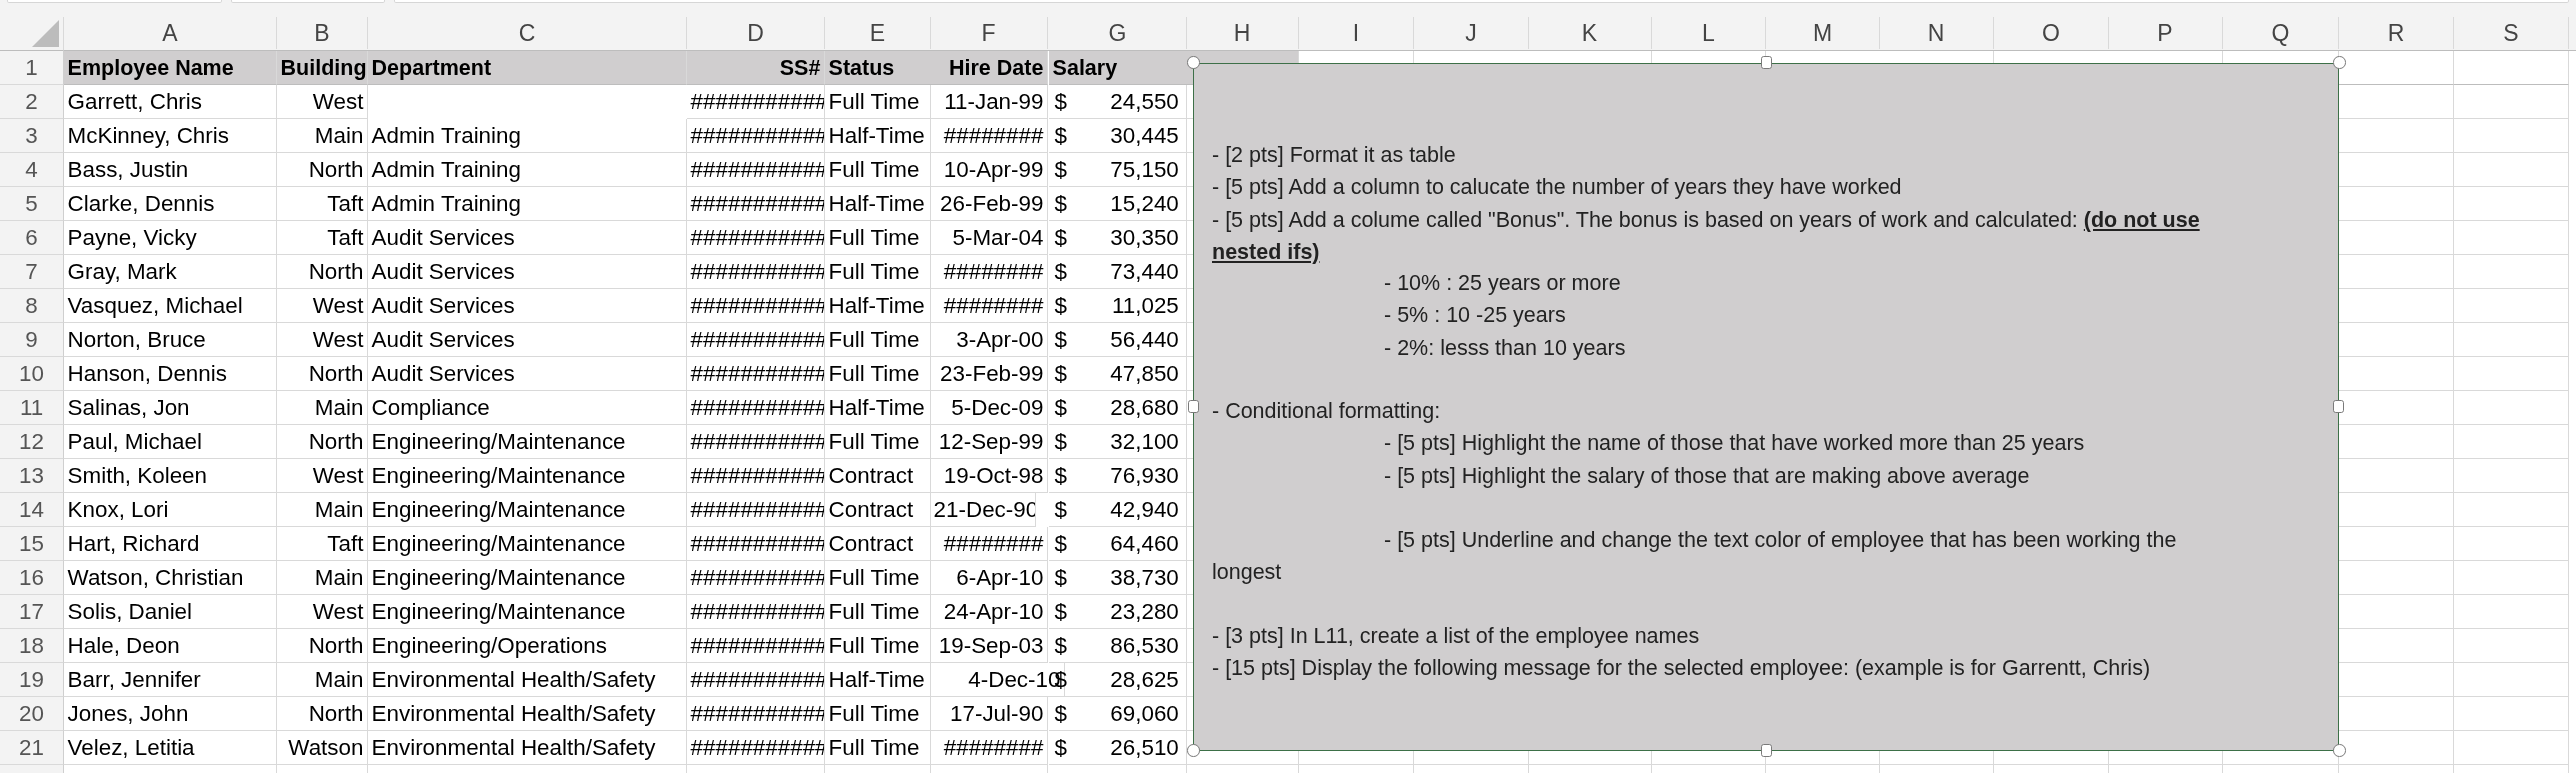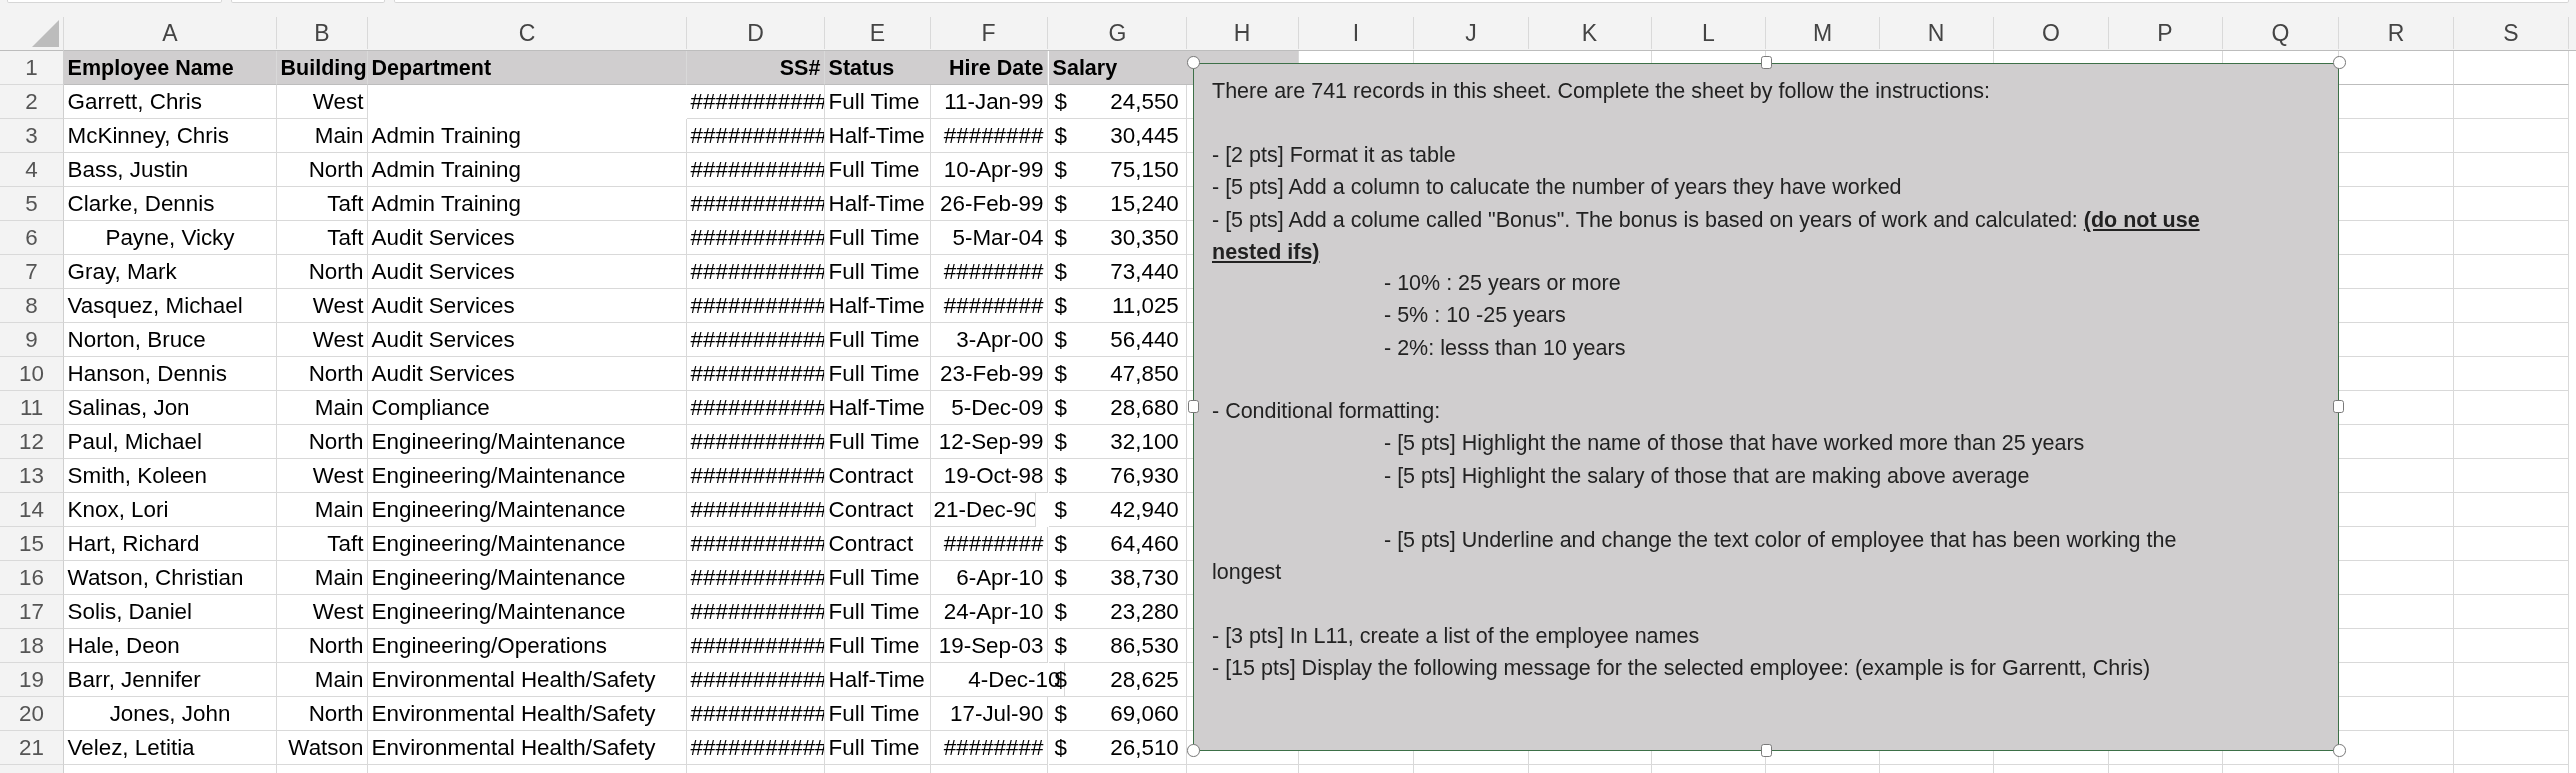--- a/index.html
+++ b/index.html
@@ -184,21 +184,21 @@
       <div class="cell" style="left: 1702px; width: 114px;"></div>
       <div class="cell" style="left: 1815px; width: 115px;"></div>
       <div class="cell" style="left: 1930px; width: 115px;"></div>
       <div class="cell" style="left: 2044px; width: 115px;"></div>
       <div class="cell" style="left: 2159px; width: 116px;"></div>
       <div class="cell" style="left: 2275px; width: 115px;"></div>
       <div class="cell" style="left: 2390px; width: 115px;"></div>
     </div>
     <div class="rowhdr" style="top: 221px;">6</div>
     <div class="row" style="top: 221px;">
-      <div class="cell left" style="left: 0px; width: 213px; text-align: center;">Payne, Vicky</div>
+      <div class="cell left" style="left: 0px; width: 213px;">Payne, Vicky</div>
       <div class="cell right" style="left: 213px; width: 91px;">Taft</div>
       <div class="cell left" style="left: 304px; width: 319px;">Audit Services</div>
       <div class="cell right clip" style="left: 623px; width: 138px;">###########</div>
       <div class="cell left" style="left: 761px; width: 106px;">Full Time</div>
       <div class="cell right clip" style="left: 866px; width: 118px;">5-Mar-04</div>
       <div class="cell" style="left: 985px; width: 138px;">
         <span class="dollar">$</span>
         <span class="amt">30,350</span>
       </div>
       <div class="cell" style="left: 1122px; width: 113px;"></div>
@@ -534,21 +534,21 @@
       <div class="cell" style="left: 1702px; width: 114px;"></div>
       <div class="cell" style="left: 1815px; width: 115px;"></div>
       <div class="cell" style="left: 1930px; width: 115px;"></div>
       <div class="cell" style="left: 2044px; width: 115px;"></div>
       <div class="cell" style="left: 2159px; width: 116px;"></div>
       <div class="cell" style="left: 2275px; width: 115px;"></div>
       <div class="cell" style="left: 2390px; width: 115px;"></div>
     </div>
     <div class="rowhdr" style="top: 697px; text-align: center;">20</div>
     <div class="row" style="top: 697px;">
-      <div class="cell left" style="left: 0px; width: 213px; text-align: center;">Jones, John</div>
+      <div class="cell left" style="left: 0px; width: 213px;">Jones, John</div>
       <div class="cell right" style="left: 213px; width: 91px;">North</div>
       <div class="cell left" style="left: 304px; width: 319px;">Environmental Health/Safety</div>
       <div class="cell right clip" style="left: 623px; width: 138px;">###########</div>
       <div class="cell left" style="left: 761px; width: 106px;">Full Time</div>
       <div class="cell right clip" style="left: 866px; width: 118px;">17-Jul-90</div>
       <div class="cell" style="left: 985px; width: 138px;">
         <span class="dollar">$</span>
         <span class="amt">69,060</span>
       </div>
       <div class="cell" style="left: 1122px; width: 113px;"></div>
@@ -607,21 +607,20 @@
       <div class="cell" style="left: 1815px; width: 115px;"></div>
       <div class="cell" style="left: 1930px; width: 115px;"></div>
       <div class="cell" style="left: 2044px; width: 115px;"></div>
       <div class="cell" style="left: 2159px; width: 116px;"></div>
       <div class="cell" style="left: 2275px; width: 115px;"></div>
       <div class="cell" style="left: 2390px; width: 115px;"></div>
     </div>
   </div>
 
 <div class="textbox">
-  <div class="line" style="top:10.7px;">There are 741 records in this sheet. Complete the sheet by follow the instructions:</div>
   <div class="line" style="top:75px;">- [2 pts] Format it as table</div>
   <div class="line" style="top:107px;">- [5 pts] Add a column to calucate the number of years they have worked</div>
   <div class="line" style="top:140px;"><span>- [5 pts] Add a colume called "Bonus". The bonus is based on years of work and calculated: </span><span class="bu">(do not use</span></div>
   <div class="line bu" style="top:172px;">nested ifs)</div>
   <div class="line sub" style="top:203px;">- 10% : 25 years or more</div>
   <div class="line sub" style="top:235px;">- 5% : 10 -25 years</div>
   <div class="line sub" style="top:268px;">- 2%: lesss than 10 years</div>
   <div class="line" style="top:331px;">- Conditional formatting:</div>
   <div class="line sub" style="top:363px;">- [5 pts] Highlight the name of those that have worked more than 25 years</div>
   <div class="line sub" style="top:396px;">- [5 pts] Highlight the salary of those that are making above average</div>

